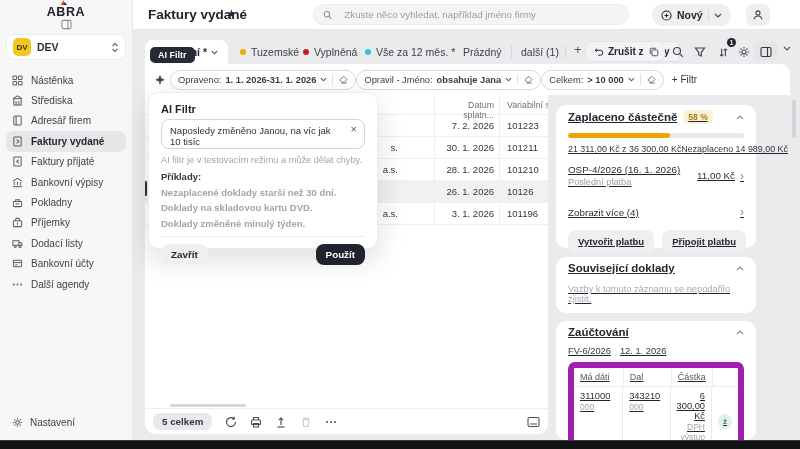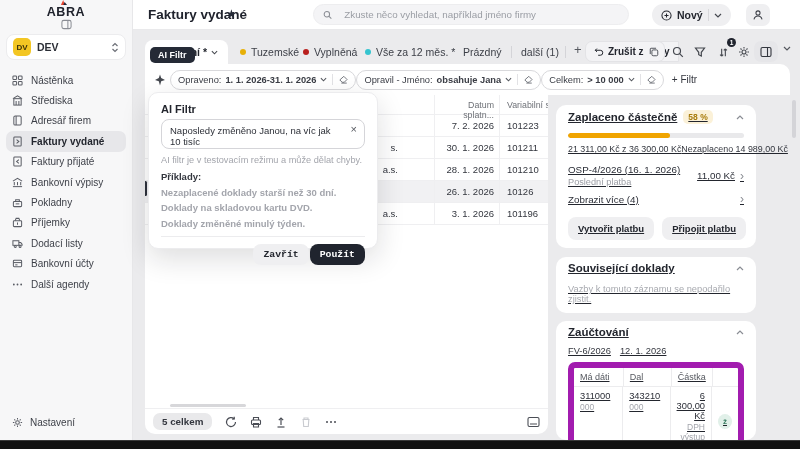--- a/index.html
+++ b/index.html
@@ -80,39 +80,39 @@
   
   .tooltip { position:absolute; left:150px; top:47px; background:#252a36; color:#fff; font-size:9px; font-weight:600; border-radius:5px; padding:3px 8px; z-index:40; }
   .popup { position:absolute; left:148px; top:92px; width:230px; height:157px; background:#fff; border:1px solid #ececee; border-radius:10px; box-shadow:0 10px 28px rgba(20,22,30,.14); z-index:30; padding:10px 12px; }
   .popup-title { font-size:11px; font-weight:700; color:#23262e; }
   .ai-input { position:relative; margin-top:4px; border:1px solid #d5d5d9; border-radius:8px; height:30px; padding:5px 22px 5px 8px; font-size:9.5px; color:#2c2f37; cursor:text; }
   .ai-clear { position:absolute; right:7px; top:3px; font-size:11px; color:#55585f; cursor:pointer; }
   .ai-note { margin-top:6px; font-size:9.2px; color:#a3a5ac; }
   .ai-ex-label { margin-top:6px; font-size:9.5px; font-weight:700; color:#33363e; }
   .ai-ex { margin-top:4.5px; font-size:9.5px; color:#a3a5ac;font-weight:bold; }
   .popup-sep { margin-top:7px; border-top:1px solid #ececee; }
-  .popup-actions { display:flex; justify-content:flex-end; gap:1px; margin-top:7px;font-family:Liberation Mono, monospace; }
+  .popup-actions { display:flex; justify-content:space-between; gap:1px; margin-top:7px; }
   .btn-light { background:#efeff1; border-radius:8px; font-size:9.8px; font-weight:600; color:#23262e; padding:5px 10px; cursor:pointer; }
   .btn-dark { background:#20242e; border-radius:8px; font-size:9.8px; font-weight:600; color:#fff; padding:5px 10px; cursor:pointer; }
 
   
   .rcard { position:absolute; left:556px; width:200px; background:#fff; border-radius:10px; padding:5px 12px;text-decoration:underline; }
   .rcard-head { display:flex; align-items:center; gap:6px; }
   .rcard-title { font-size:11.5px; font-weight:700; color:#23262e; }
   .r-chevron { margin-left:auto; color:#8a8d94; display:flex; cursor:pointer; }
   .pct-badge { background:#fbf1d8; color:#a87b0a; font-size:8.5px; font-weight:700; border-radius:5px; padding:2px 5px; }
   .progress { margin-top:9px; height:5px; border-radius:3px; background:#e9e9eb; overflow:hidden; }
   .progress > div { height:100%; background:#f0a400; border-radius:3px; }
   .amounts { display:flex; justify-content:space-between; margin-top:6px; font-size:8.9px; color:#33363e; white-space:nowrap; }
   .pay-item { display:flex; align-items:center; margin-top:10px; cursor:pointer; }
   .pay-doc { font-size:9.8px; color:#2b2e37; }
   .pay-sub { font-size:9.2px; color:#9a9ca3; margin-top:2px; }
   .pay-amt { margin-left:auto; font-size:9.8px; color:#2b2e37; display:flex; align-items:center; gap:5px; }
   .chev-r { color:#8a8d94; font-size:12px; }
-  .show-more { display:flex; align-items:center; margin-top:5px; font-size:9.8px; color:#2b2e37; cursor:pointer; }
+  .show-more { display:flex; align-items:center; margin-top:18px; font-size:9.8px; color:#2b2e37; cursor:pointer; }
   .pay-actions { display:flex; gap:8px; margin-top:11px; }
   .pill-btn { background:#efeff1; border-radius:8px; font-size:9.5px; font-weight:600; color:#23262e; padding:6px 10px; cursor:pointer; white-space:nowrap; }
   .empty-text { margin-top:10px; font-size:9.3px; color:#a7a9af; }
   .acc-doc { margin-top:8px; font-size:9.3px; color:#33363e; display:flex; gap:9px; }
   .acc-table { margin-top:6px; border:6px solid #a21caf; border-radius:7px; overflow:hidden; font-size:9.3px; }
   .acc-row { display:flex; border-top:1px solid #ececee; }
   .acc-row:first-child { border-top:none; }
   .acc-h { color:#55585f; font-size:9px; }
   .acc-c { padding:4px 6px; border-right:1px solid #ececee; }
   .acc-c1 { width:52px; } .acc-c2 { width:50px; } .acc-c3 { flex:1; text-align:right; } 

